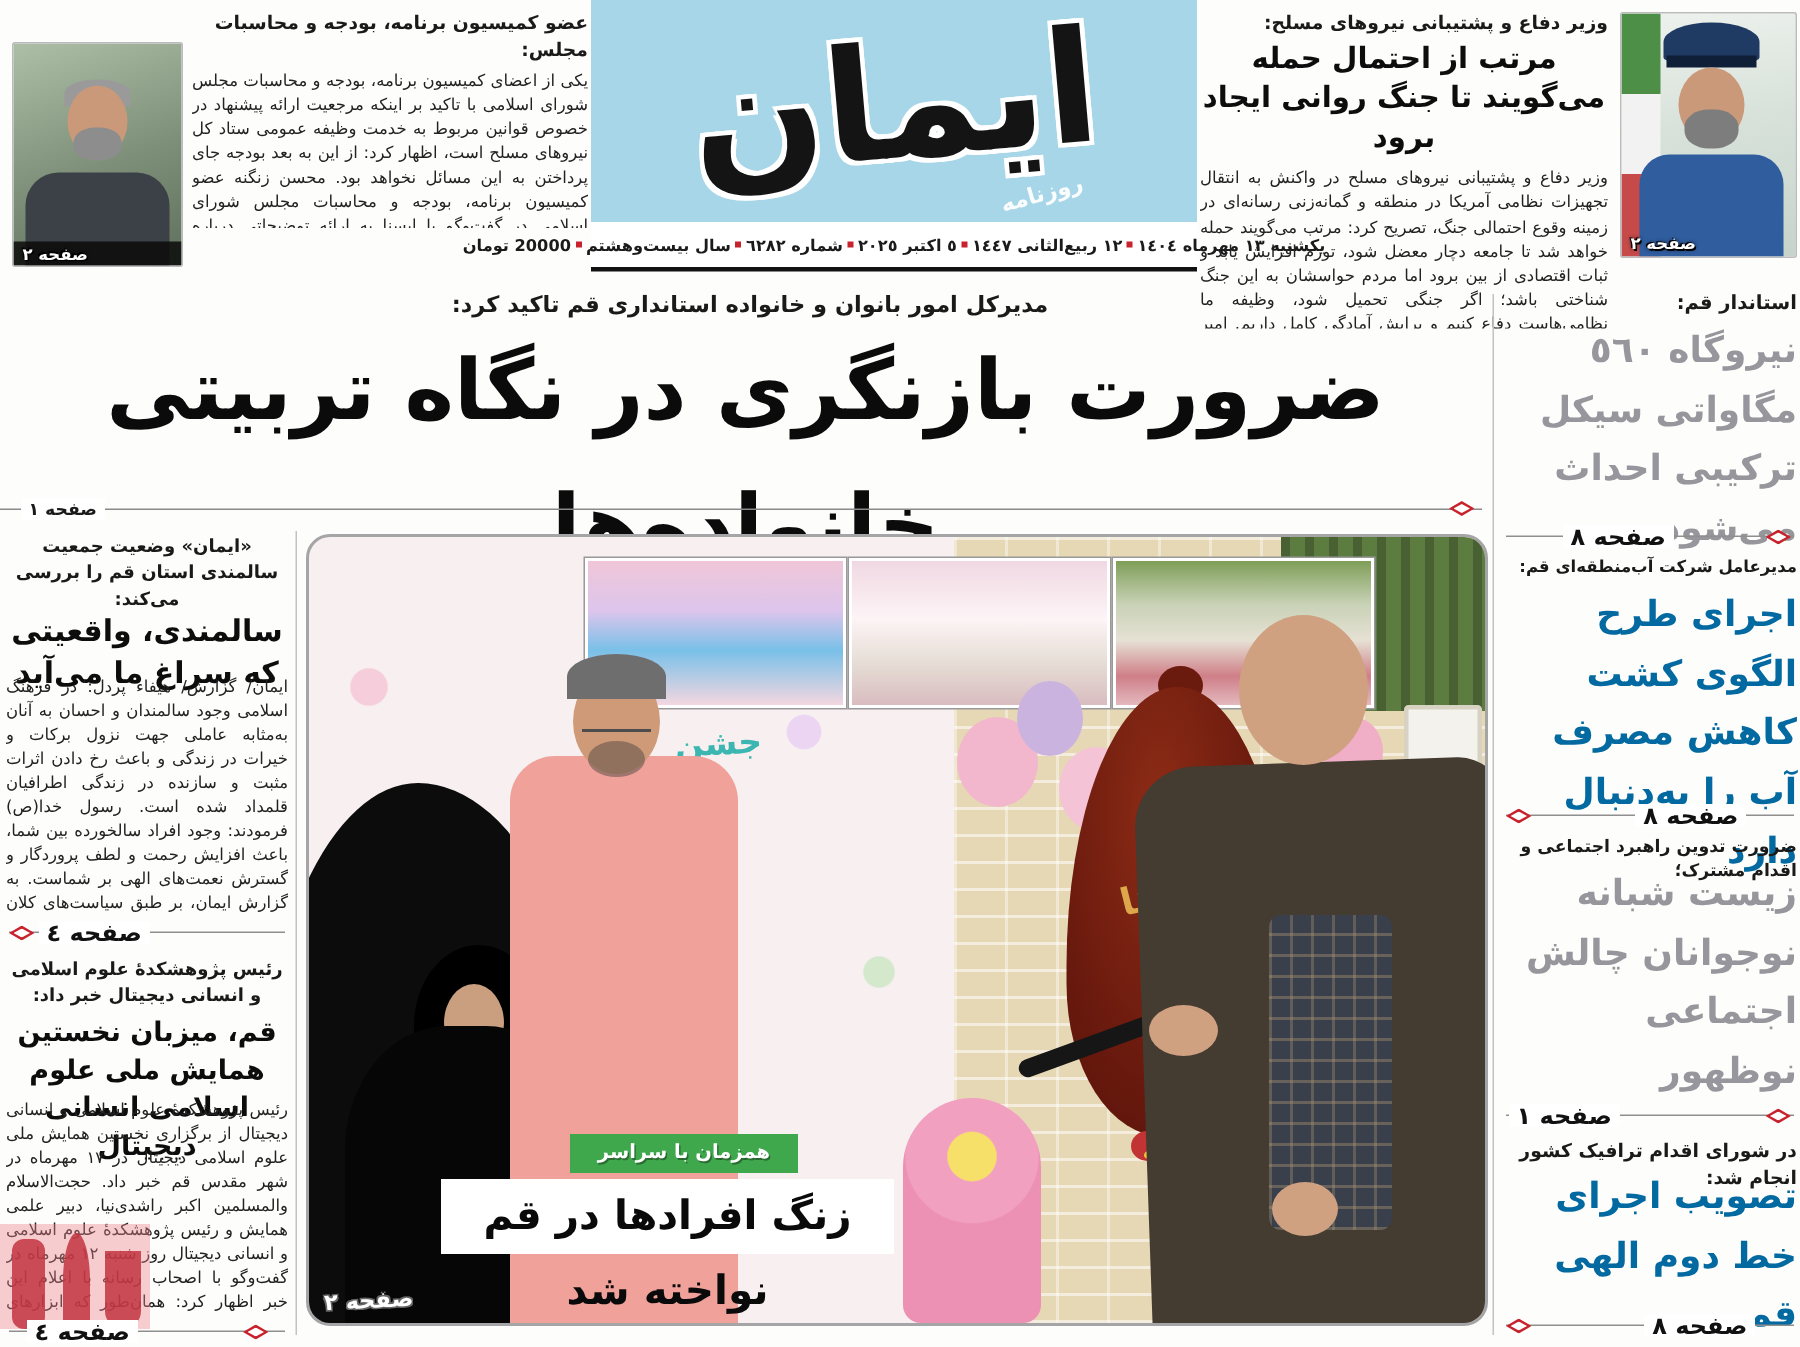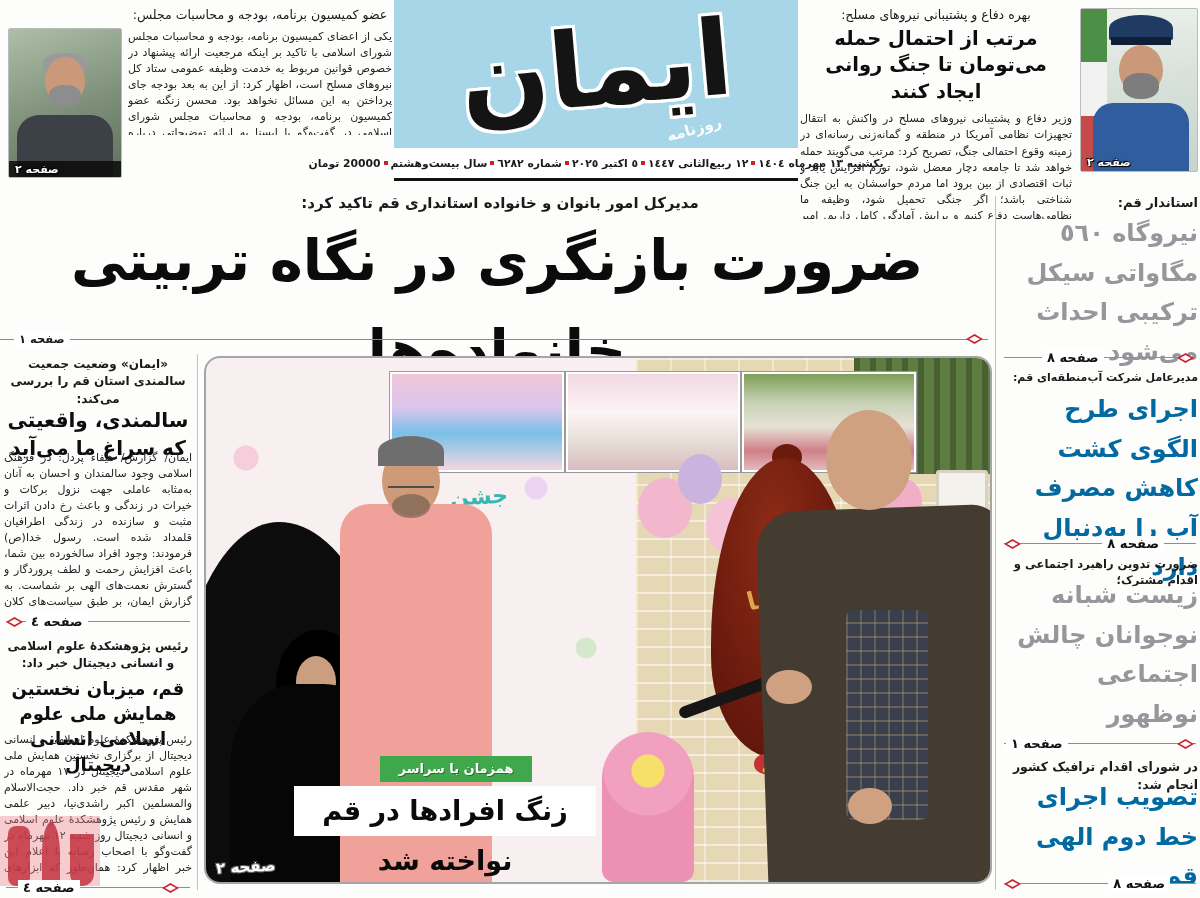--- a/index.html
+++ b/index.html
@@ -3,21 +3,21 @@
 <meta charset="utf-8">
 <style>
   html,body{margin:0;padding:0;}
   body{
     width:1200px;height:898px;position:relative;overflow:hidden;
     background:#fdfdfc;direction:rtl;
     font-family:"DejaVu Sans",sans-serif;color:#1a1a1a;
   }
   
   .top-art{position:absolute;top:4px;height:184px;}
-  .ta-kicker{font-size:12.5px;font-weight:normal;text-align:center;line-height:1.4;}
+  .ta-kicker{font-size:12.5px;font-weight:bold;line-height:1.4;}
   .ta-head{font-size:19.5px;font-weight:bold;text-align:center;line-height:1.38;margin-top:2px;color:#0d0d0d;}
   .ta-body{font-size:11px;line-height:1.47;text-align:justify;text-align-last:right;margin-top:5px;color:#222;overflow:hidden;}
   .thumb{position:absolute;border:1px solid #bbb;overflow:hidden;border-radius:2px;}
   .ph-ref{position:absolute;color:#fff;font-size:11px;font-weight:bold;
     text-shadow:0 0 3px #000,1px 1px 0 #000,-1px -1px 0 #000;z-index:5;}
   
   .masthead{position:absolute;left:394px;top:0;width:404px;}
   .mh-blue{position:relative;height:148px;background:#a7d6e8;overflow:hidden;}
   .mh-logo{position:absolute;left:0;right:0;top:-6px;text-align:center;
     font-size:104px;font-weight:bold;color:#141414;line-height:150px;
@@ -37,21 +37,21 @@
   .main-head{position:absolute;left:0;top:216px;width:994px;text-align:center;
     font-size:56px;font-weight:bold;color:#0b0b0b;letter-spacing:-1px;line-height:1.6;}
   .main-rule{position:absolute;left:0;top:339px;width:988px;border-top:1.5px solid #8a8a8a;}
   
   .pgdiv{position:absolute;height:15px;}
   .pgdiv .line{position:absolute;top:7px;left:2px;right:2px;border-top:1px solid #8f8f8f;}
   .dm{position:absolute;top:3px;width:17px;height:10px;background:#c8232c;
     clip-path:polygon(50% 0,100% 50%,50% 100%,0 50%);}
   .dm::after{content:"";position:absolute;left:3px;top:2px;right:3px;bottom:2px;background:#fff;
     clip-path:polygon(50% 0,100% 50%,50% 100%,0 50%);}
-  .pgdiv .lbl{position:absolute;top:0;font-size:13px;font-weight:bold;background:#fff;
+  .pgdiv .lbl{position:absolute;top:0;font-size:16px;font-weight:bold;background:#fff;
     padding:0 5px;line-height:15px;color:#111;}
   
   .vrule{position:absolute;width:0;border-left:1px solid #c2c2c4;}
   .lc{position:absolute;left:4px;width:188px;}
   .lc-kicker{font-size:12px;font-weight:bold;text-align:center;line-height:1.45;}
   .lc-head{font-size:20px;font-weight:bold;text-align:center;line-height:1.4;color:#0d0d0d;}
   .lc-head.sm{font-size:18px;}
   .lc-body{font-size:11px;line-height:1.46;text-align:justify;text-align-last:right;color:#222;overflow:hidden;}
   .rc{position:absolute;left:1002px;width:196px;text-align:right;}
   .rc-kicker{font-size:12px;font-weight:bold;line-height:1.4;}
@@ -210,22 +210,22 @@
   <div class="thumb" style="left:280px;top:4px;width:116px;height:162px;background:linear-gradient(170deg,#eef2ee,#d8e2da 45%,#c6d4cc);">
     <span class="tr-flag"></span>
     <span class="tr-cap"></span>
     <span class="tr-capband"></span>
     <span class="tr-face"></span>
     <span class="tr-beard"></span>
     <span class="tr-suit"></span>
     <span class="ph-ref" style="left:6px;bottom:2px;">صفحه ٢</span>
   </div>
   <div style="position:absolute;left:0;width:272px;top:2px;">
-    <div class="ta-kicker">بهره دفاع و پشتیبانی نیروهای مسلح:</div>
-    <div class="ta-head">مرتب از احتمال حمله می‌تومان تا جنگ روانی ایجاد کنند</div>
+    <div class="ta-kicker">وزیر دفاع و پشتیبانی نیروهای مسلح:</div>
+    <div class="ta-head">مرتب از احتمال حمله می‌گویند تا جنگ روانی ایجاد برود</div>
     <div class="ta-body" style="height:108px;">وزیر دفاع و پشتیبانی نیروهای مسلح در واکنش به انتقال تجهیزات نظامی آمریکا در منطقه و گمانه‌زنی رسانه‌ای در زمینه وقوع احتمالی جنگ، تصریح کرد: مرتب می‌گویند حمله خواهد شد تا جامعه دچار معضل شود، تورم افزایش یابد و ثبات اقتصادی از بین برود اما مردم حواسشان به این جنگ شناختی باشد؛ اگر جنگی تحمیل شود، وظیفه ما نظامی‌هاست دفاع کنیم و برایش آمادگی کامل داریم. امیر عزیز نصیرزاده در گفت‌وگویی تلویزیونی</div>
   </div>
 </div>
 
 <div class="main-kicker">مدیرکل امور بانوان و خانواده استانداری قم تاکید کرد:</div>
 <div class="main-head">ضرورت بازنگری در نگاه تربیتی خانواده‌ها</div>
 <div class="main-rule"></div>
 <span class="dm" style="left:966px;top:334px;"></span>
 <span class="pgdiv lbl" style="position:absolute;left:14px;top:332px;font-size:11.5px;font-weight:bold;background:#fff;padding:0 5px;">صفحه ١</span>
 

